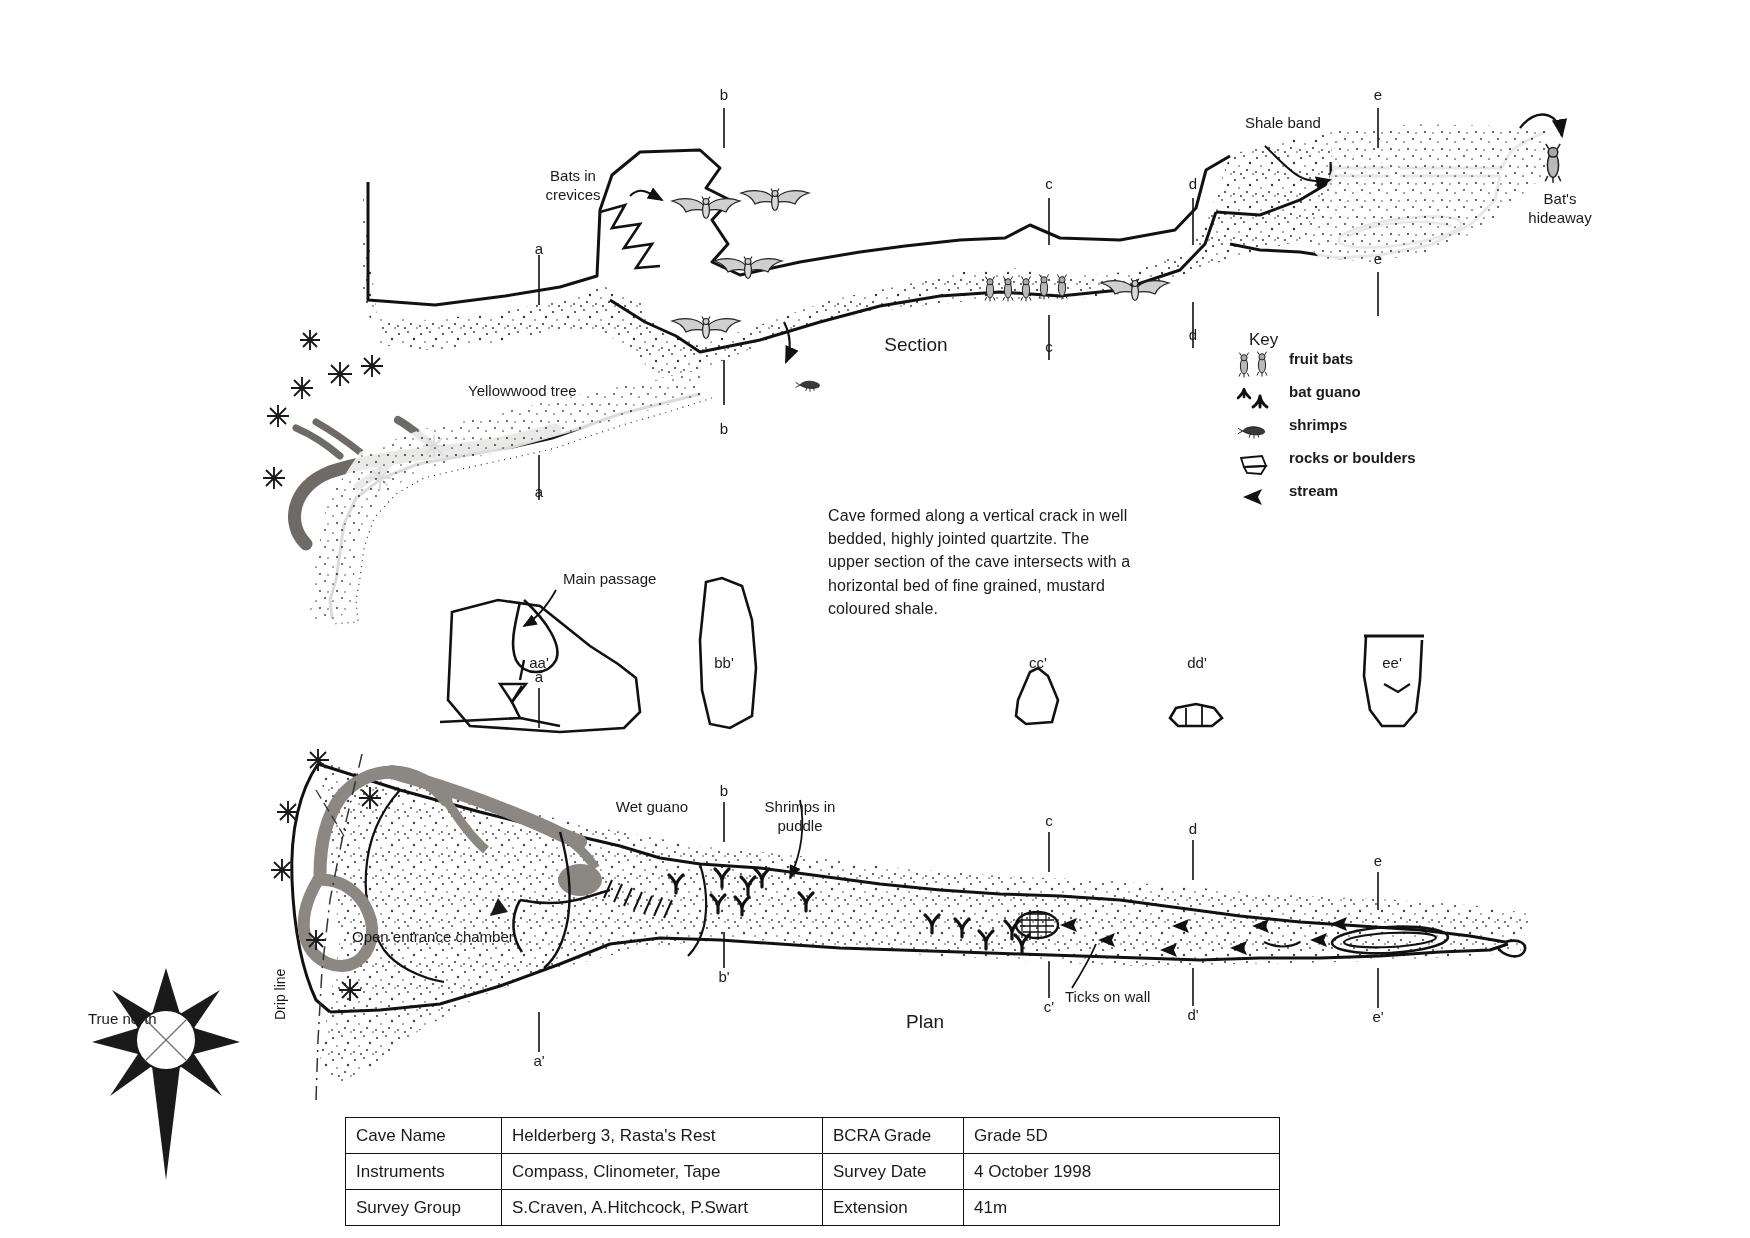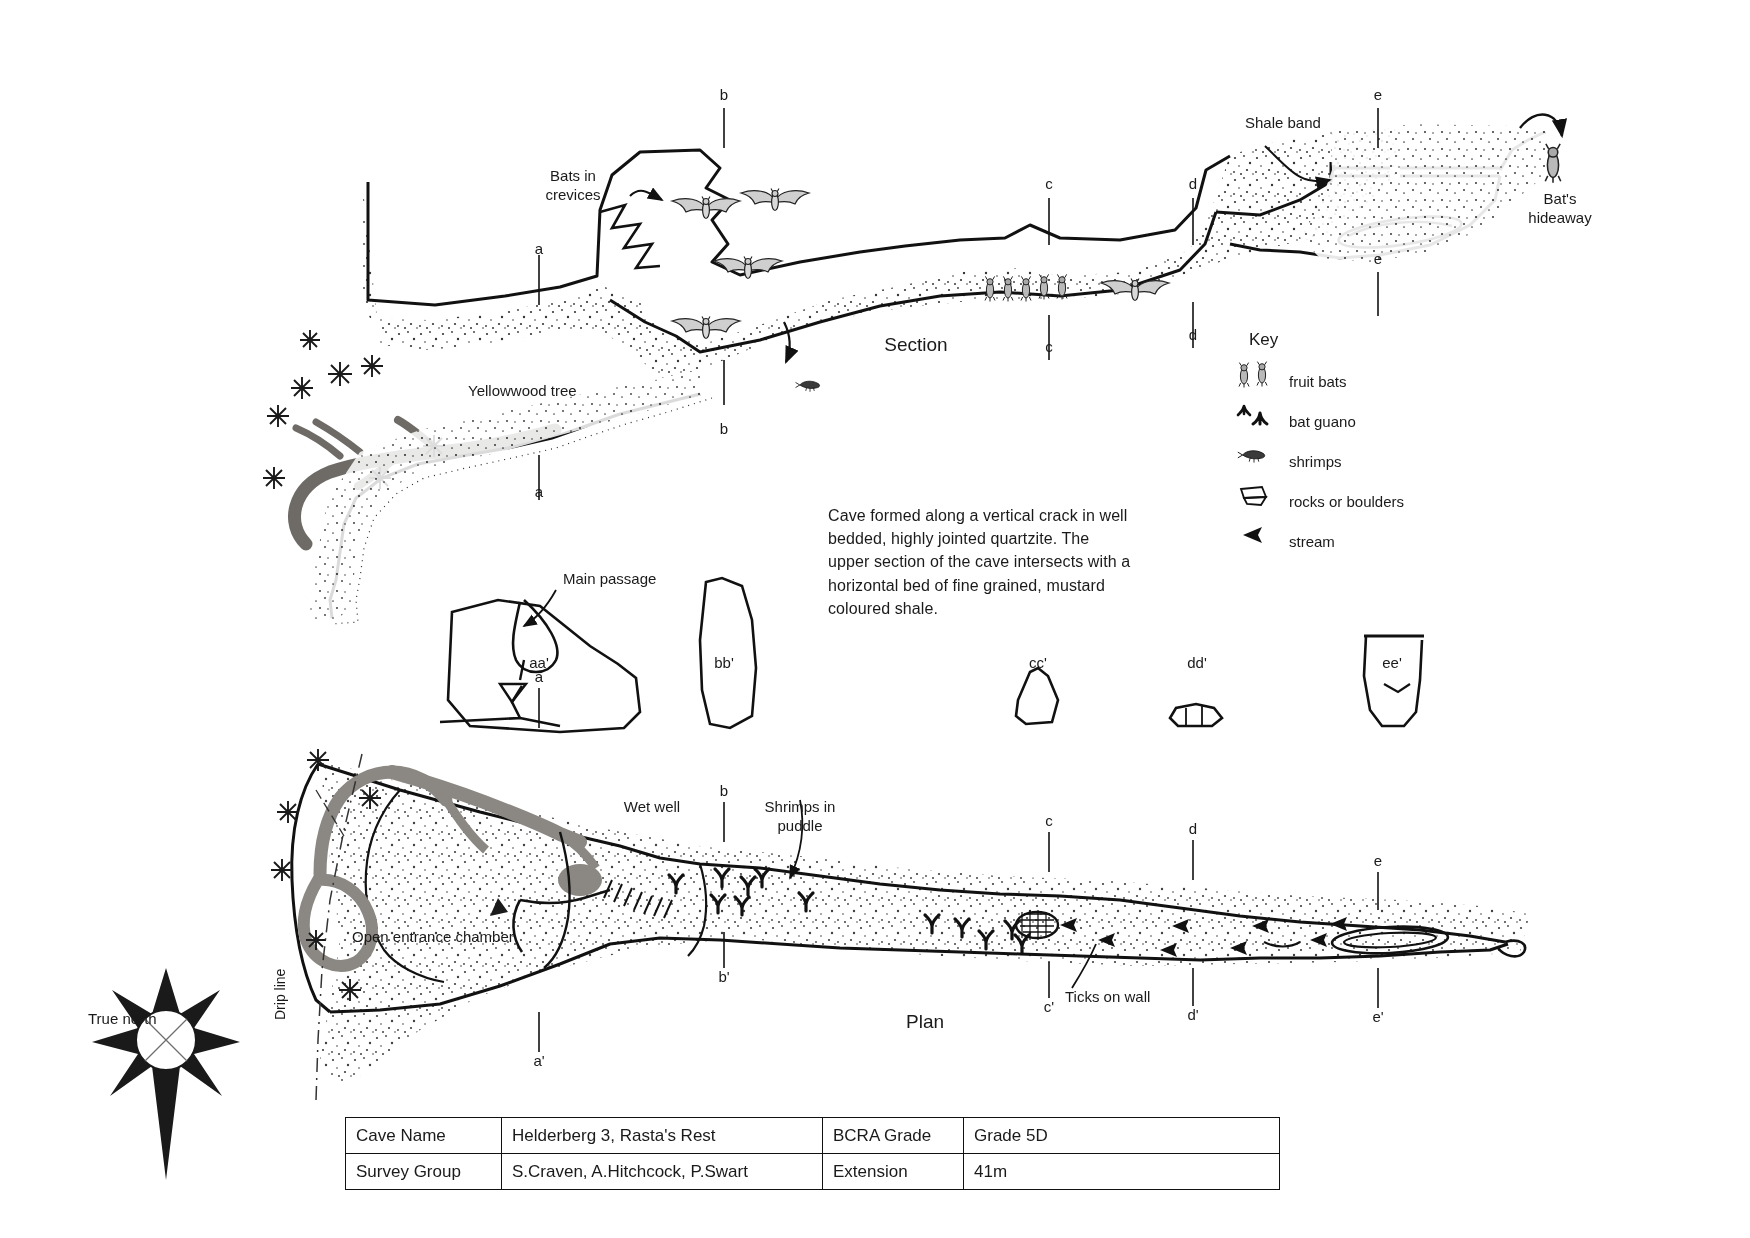--- a/index.html
+++ b/index.html
@@ -15,21 +15,21 @@
   .infotable{position:absolute;left:345px;top:1117px;border-collapse:collapse;
              background:#fff;font-size:17px;padding-left:33px;}
   .infotable td{border:1.6px solid #111;padding:5px 10px;height:25px;vertical-align:middle;}
   .infotable td.k1{width:135px;}
   .infotable td.v1{width:300px;}
   .infotable td.k2{width:120px;}
   .infotable td.v2{width:295px;}
   
   .key{position:absolute;left:1225px;top:330px;width:260px;}
   .key-title{font-size:17px;margin-left:24px;}
-  .key-row{display:flex;align-items:flex-end;height:33px;margin-top:7px;}
+  .key-row{display:flex;align-items:flex-start;height:33px;font-weight:bold;}
   .key-ico{width:56px;display:flex;justify-content:center;align-items:center;}
   .key-txt{font-size:15px;margin-left:8px;}
   
   .scalewrap{position:absolute;left:1272px;top:1138px;}
   .scalebar{display:flex;border:1.3px solid #111;width:250px;height:24px;}
   .scalebar div{flex:1;}
   .sc-b{background:#111;}
   .sc-w{background:#fff;}
   .scale-cap{margin-top:12px;margin-left:108px;font-size:16px;}
   .truenorth{position:absolute;left:88px;top:1010px;width:120px;font-size:15px;}
@@ -415,21 +415,21 @@
 <div class="lbl c" style="left:539px;top:1052px;">a'</div>
 <div class="lbl c" style="left:724px;top:782px;">b</div>
 <div class="lbl c" style="left:724px;top:968px;">b'</div>
 <div class="lbl c" style="left:1049px;top:812px;">c</div>
 <div class="lbl c" style="left:1049px;top:998px;">c'</div>
 <div class="lbl c" style="left:1193px;top:820px;">d</div>
 <div class="lbl c" style="left:1193px;top:1006px;">d'</div>
 <div class="lbl c" style="left:1378px;top:852px;">e</div>
 <div class="lbl c" style="left:1378px;top:1008px;">e'</div>
 
-<div class="lbl c" style="left:652px;top:798px;">Wet well</div>
+<div class="lbl c" style="left:652px;top:798px;">Wet guano</div>
 <div class="lbl c" style="left:800px;top:798px;text-align:center;">Shrimps in
 puddle</div>
 <div class="lbl" style="left:352px;top:928px;">Open entrance chamber</div>
 <div class="lbl" style="left:1065px;top:988px;">Ticks on wall</div>
 <div class="lbl big c" style="left:925px;top:1010px;">Plan</div>
 
 <div class="dripline">Drip line</div>
 
 <div class="key">
   <div class="key-title">Key</div>
@@ -501,20 +501,26 @@
 
 <table class="infotable">
   <tbody>
         <tr>
     <td class="k1">Cave Name</td>
     <td class="v1">Helderberg 3, Rasta's Rest</td>
     <td class="k2">BCRA Grade</td>
     <td class="v2">Grade 5D</td>
   </tr>
   <tr>
+    <td class="k1">Instruments</td>
+    <td class="v1">Compass, Clinometer, Tape</td>
+    <td class="k2">Survey Date</td>
+    <td class="v2">4 October 1998</td>
+  </tr>
+  <tr>
     <td class="k1">Survey Group</td>
     <td class="v1">S.Craven, A.Hitchcock, P.Swart</td>
     <td class="k2">Extension</td>
     <td class="v2">41m</td>
   </tr>
 </tbody>
     </table>
 
 
 </div>

